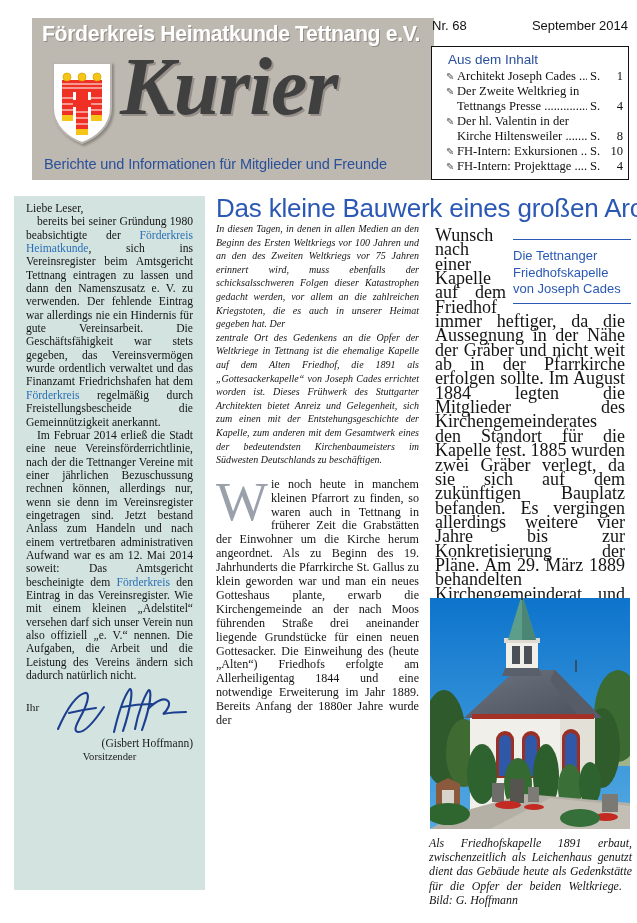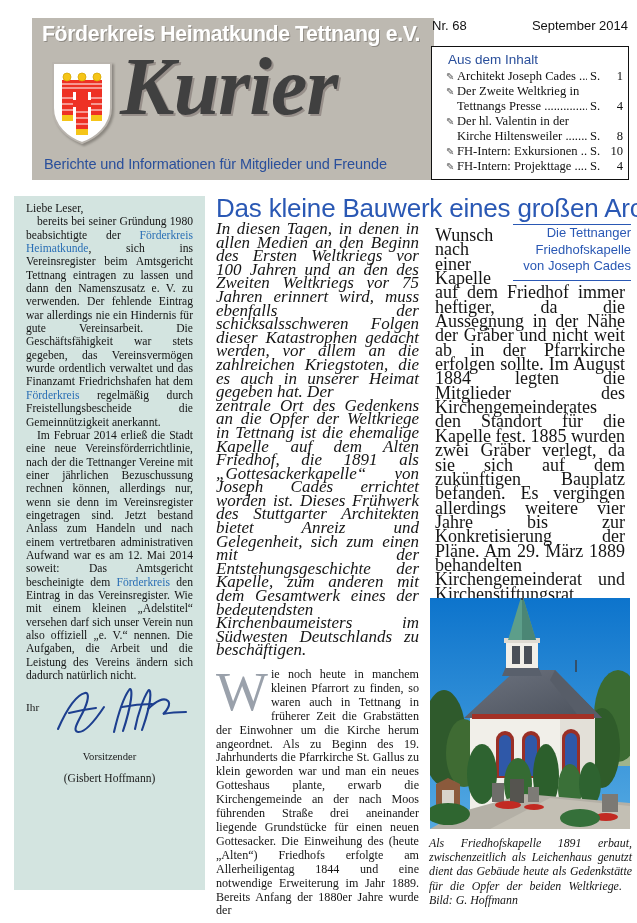--- a/index.html
+++ b/index.html
@@ -55,48 +55,48 @@
             text-shadow:1px 1px 0 #ffffff;}
   .sb-body{font-size:11.6px;line-height:13.35px;text-align:justify;
            font-family:"Liberation Serif",serif;color:#141414;
            hyphens:auto;-webkit-hyphens:auto;}
   .sb-body p{margin:0;}
   .sb-body p.indent{text-indent:11px;}
   .hl{color:#2a6fb5;}
   .sig-wrap{margin-top:9px;position:relative;height:74px;}
   .sig-ihr{font-size:11.3px;position:absolute;left:0;top:10px;}
   .sig-mark{position:absolute;left:26px;top:-6px;}
-  .sig-name{position:absolute;left:0;top:46px;width:100%;text-align:center;font-size:11.5px;margin-top:35px;}
+  .sig-name{position:absolute;left:0;top:46px;width:100%;text-align:right;font-size:11.5px;}
   .sig-role{position:absolute;left:0;top:60px;width:100%;text-align:center;font-size:10.6px;}
 
   
   .headline{position:absolute;left:216px;top:193px;width:420px;
             font-family:"Liberation Sans",sans-serif;font-size:26px;color:#2a58b4;
             letter-spacing:-0.2px;white-space:nowrap;}
 
   
   .col-mid{position:absolute;left:216px;top:222px;width:203px;height:700px;}
   .col-right{position:absolute;left:429px;top:222px;width:202px;height:700px;}
 
-  .lead{font-style:italic;font-size:17px;line-height:13.6px;text-align:justify;
+  .lead{font-style:italic;font-size:10px;line-height:13.6px;text-align:justify;
         font-family:"Liberation Serif",serif;color:#151515;margin:0;
         hyphens:auto;-webkit-hyphens:auto;}
   .body-txt{font-size:12.1px;line-height:13.9px;text-align:justify;
             font-family:"Liberation Serif",serif;color:#141414;margin:0;
             hyphens:auto;-webkit-hyphens:auto;}
   .rbody{font-size:18px;line-height:14.35px;text-align:justify;
          font-family:"Liberation Serif",serif;color:#141414;margin:6px;
          hyphens:auto;-webkit-hyphens:auto;}
 
   
-  .pullquote{float:right;width:118px;margin:2px 0 2px 7px;
-             padding:0 0 5px 0;
+  .pullquote{float:right;width:118px;margin:17px 0 2px 7px;
+             padding:8px 0 5px 0;
              border-top:1.1px solid #2a58b4;border-bottom:1.1px solid #2a58b4;
              font-family:"Liberation Sans",sans-serif;font-size:13px;line-height:16.5px;
-             color:#2a58b4;text-align:right;font-style:normal;}
+             color:#2a58b4;text-align:left;font-style:normal;}
 
   .dropcap{float:left;font-family:"Liberation Serif",serif;font-size:55px;
            line-height:40px;color:#9aa1ab;margin:4px 3px 0 0;}
 
   
   .photo{position:absolute;left:430px;top:598px;width:200px;height:231px;
          overflow:hidden;background:#1a7fd0;}
   .photo svg{display:block;}
   .caption{position:absolute;left:429px;top:836px;width:203px;
            font-style:italic;font-size:11.9px;line-height:14.2px;text-align:justify;

